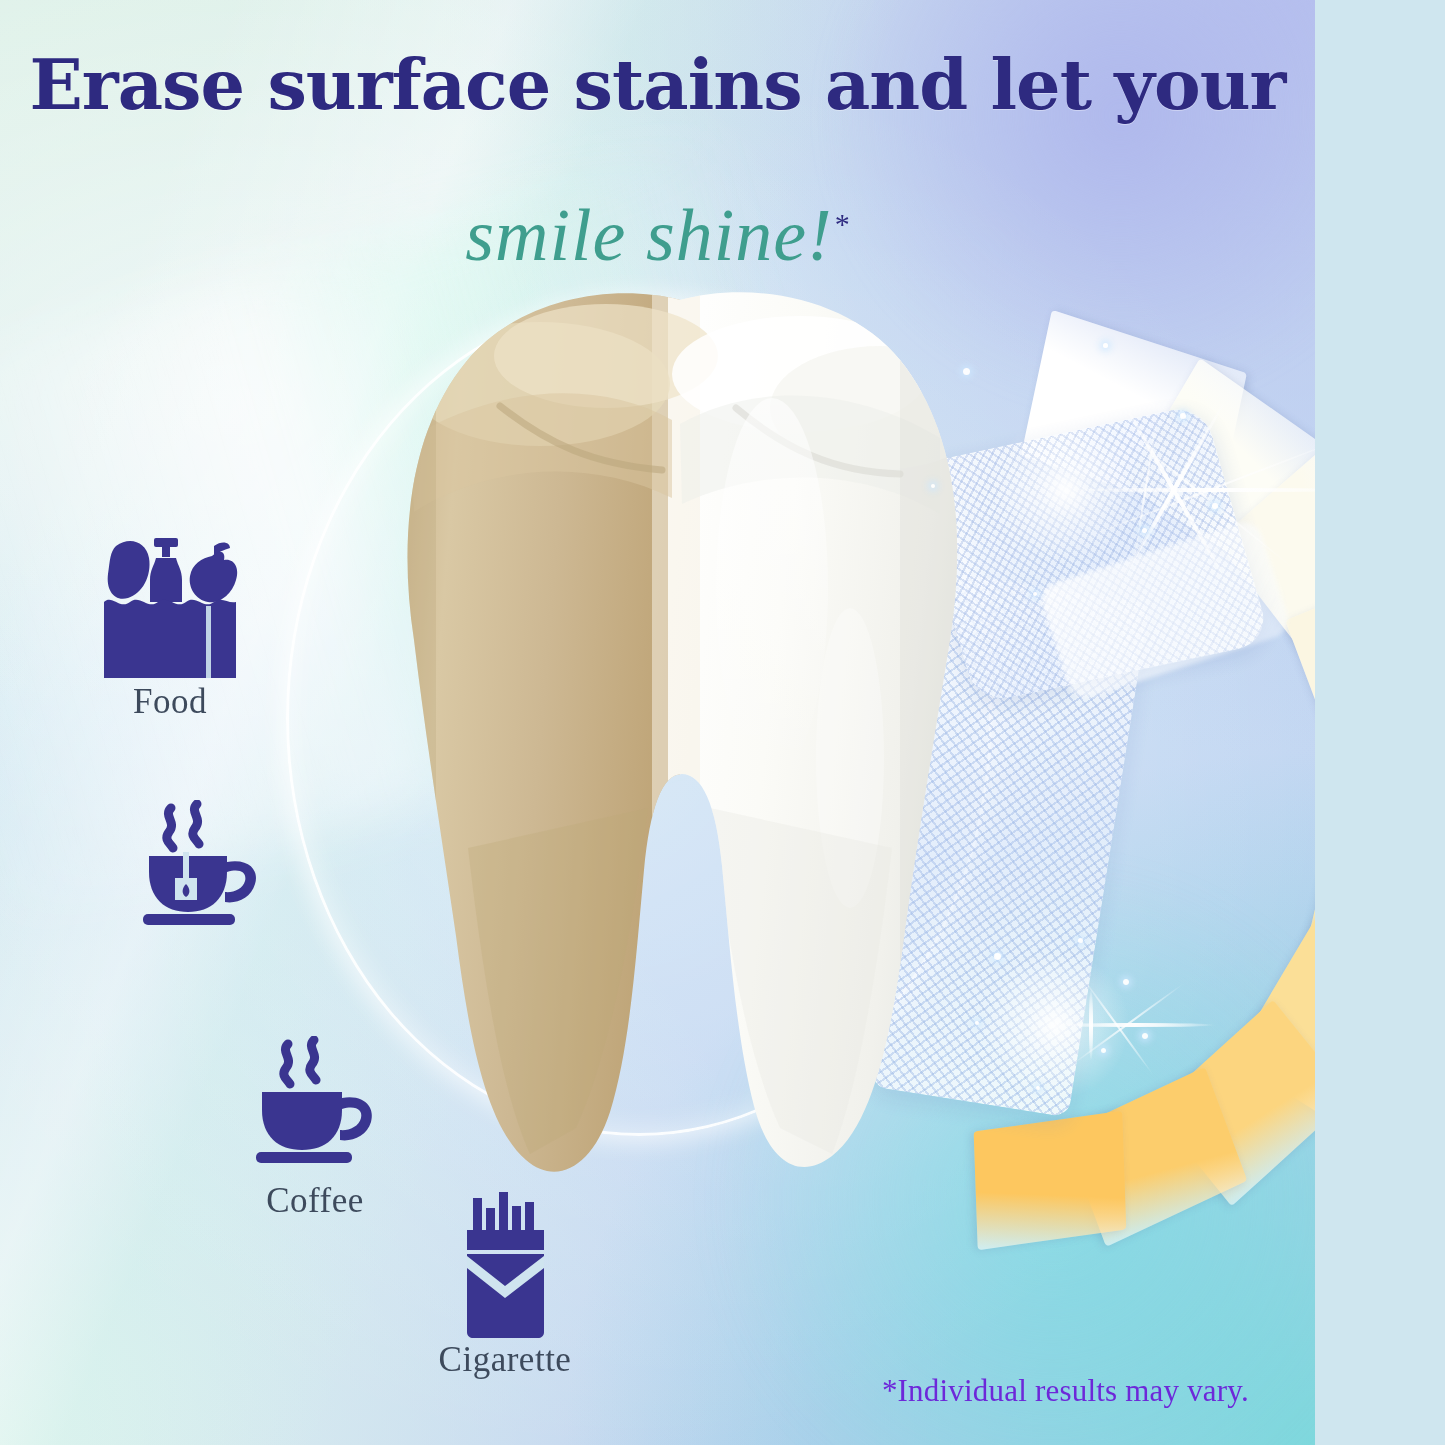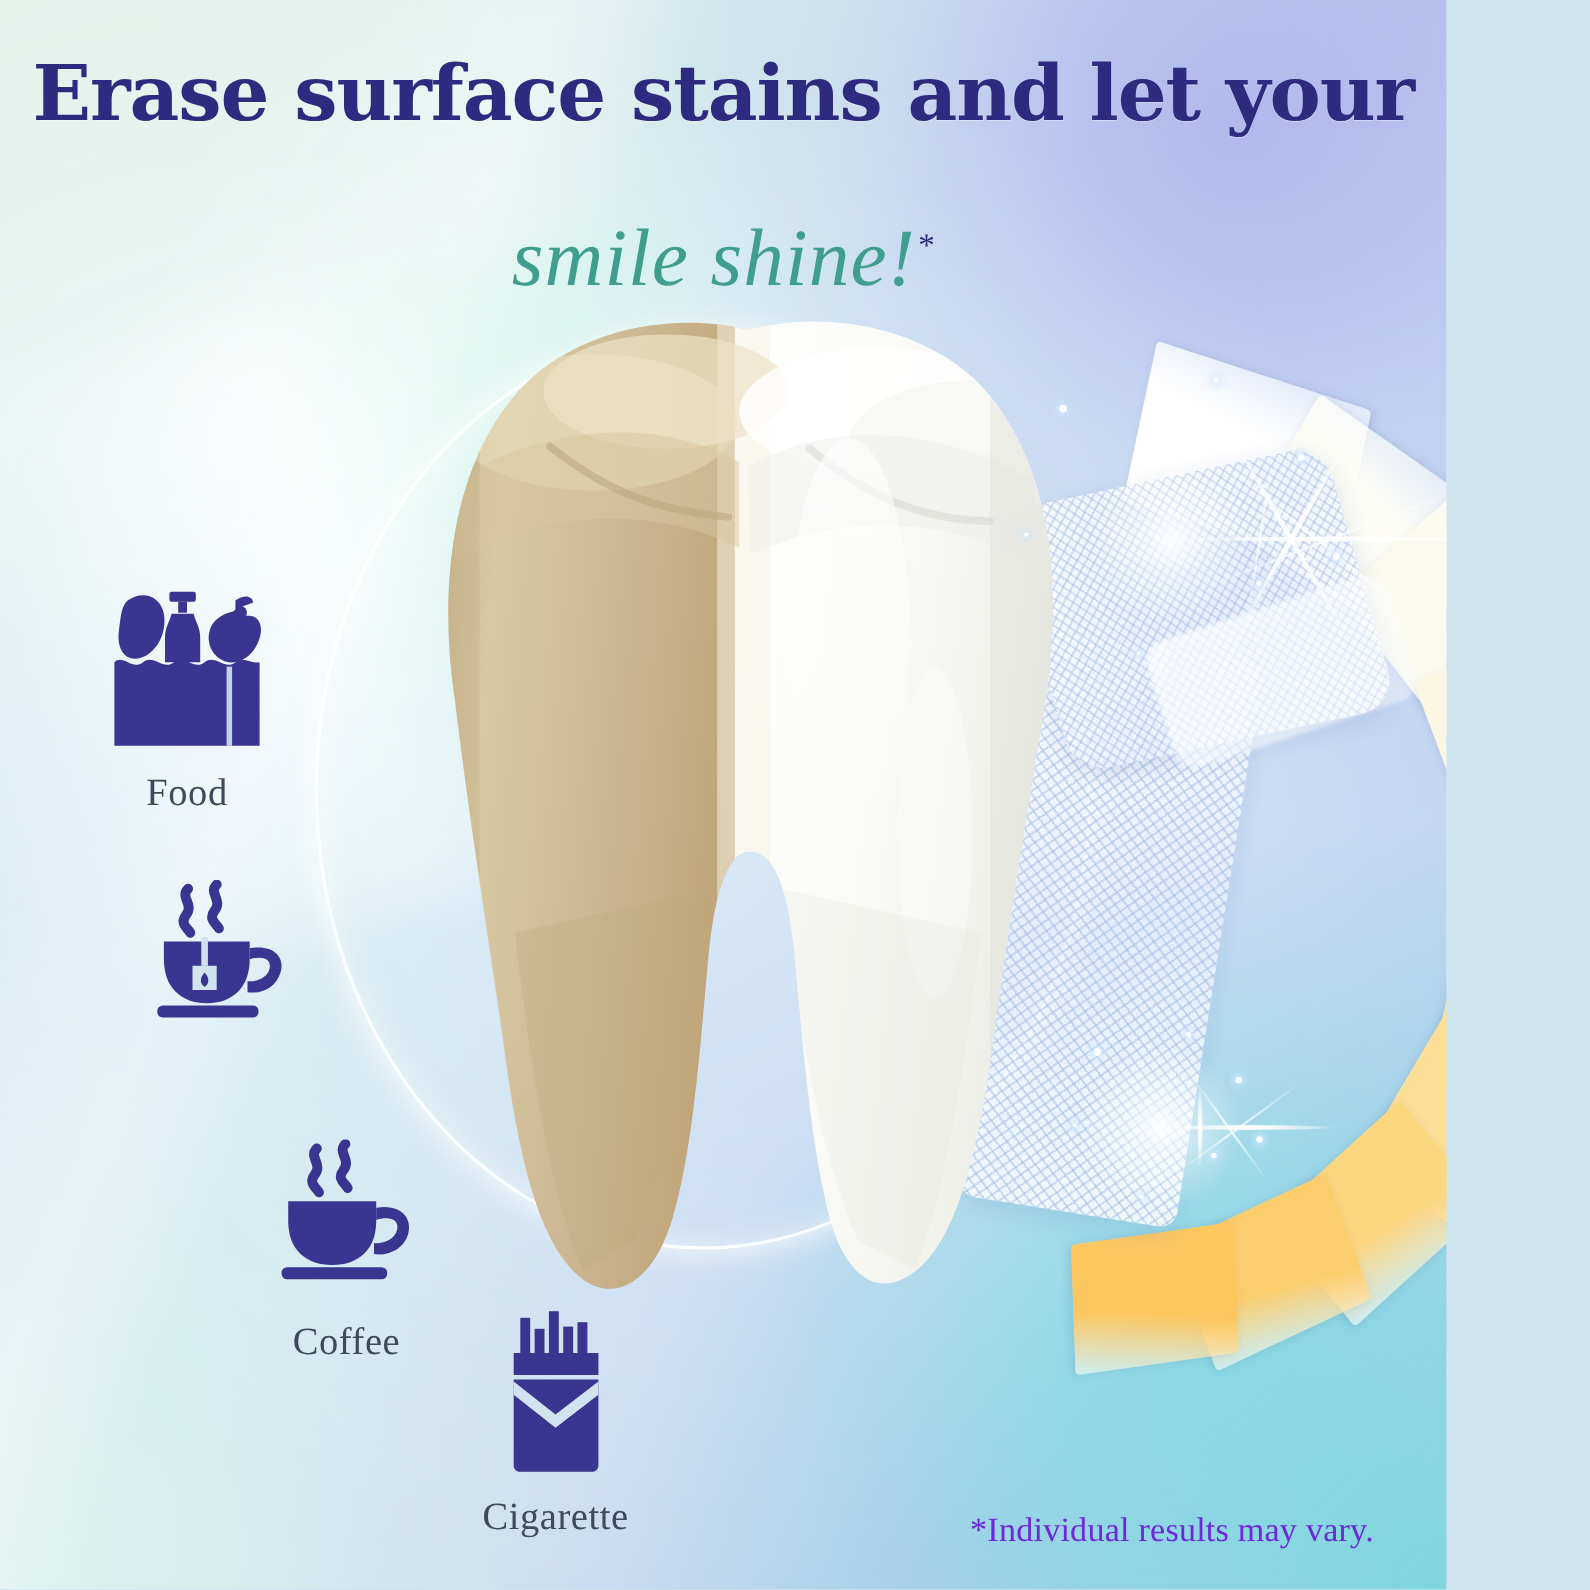--- a/index.html
+++ b/index.html
@@ -53,21 +53,21 @@
   .subline .sup{
     font-style:normal;font-size:30px;color:#2e2a80;
     vertical-align:super;letter-spacing:0;margin-left:2px;
   }
 
   
   .icon-item{position:absolute;text-align:center;}
   .icon-box{display:block;margin:0 auto;}
   .icon-label{
     font-family:"Liberation Serif", serif;
-    font-size:35px;color:#3d4a5c;margin-top:19px;letter-spacing:.5px;
+    font-size:35px;color:#3d4a5c;margin-top:0;letter-spacing:.5px;
   }
   .it-food{left:55px;top:532px;width:230px;}
   .it-tea{left:95px;top:800px;width:210px;}
   .it-coffee{left:205px;top:1036px;width:220px;}
   .it-cigarette{left:385px;top:1190px;width:240px;}
 
   
   .ring{
     position:absolute;left:286px;top:300px;width:700px;height:830px;
     border-radius:50%;

